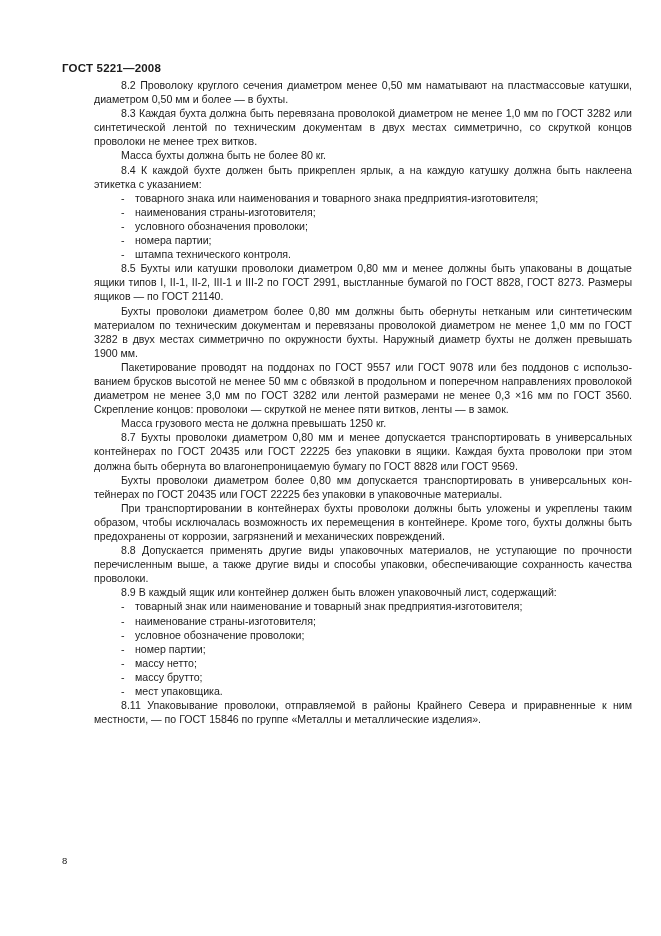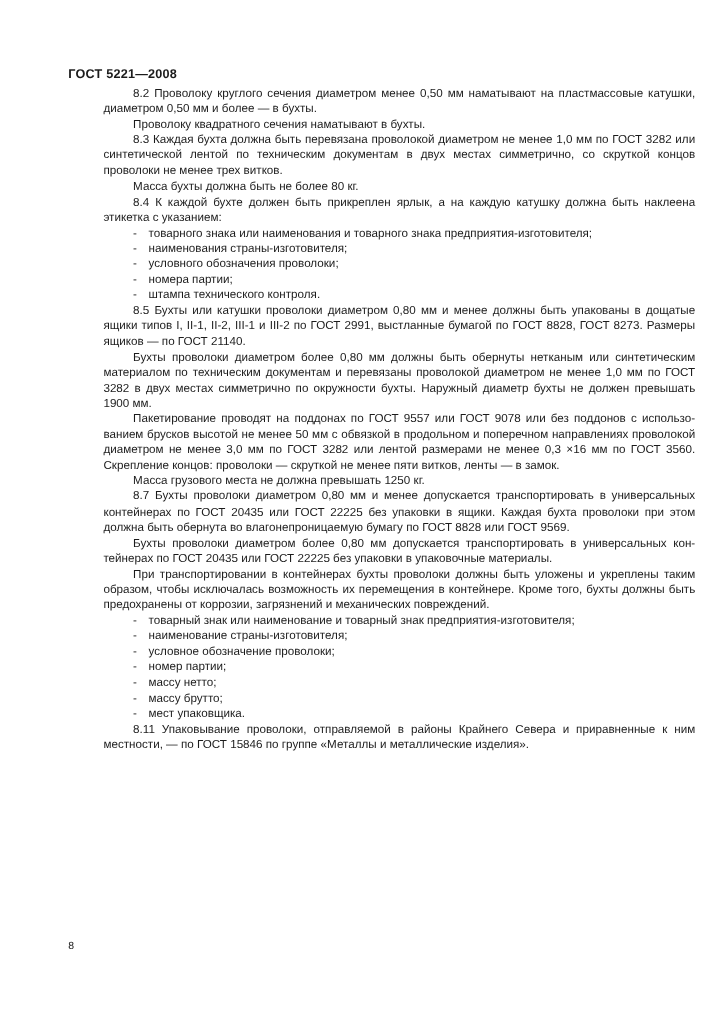--- a/index.html
+++ b/index.html
@@ -73,40 +73,41 @@
 </head>
 <body>
 
 <div class="page">
 
   <div class="header">ГОСТ 5221—2008</div>
 
   <div class="content">
 
     <p class="para">8.2  Проволоку круглого сечения диаметром менее 0,50 мм наматывают на пластмассовые катуш­ки, диаметром 0,50 мм и более — в бухты.</p>
-    <p class="para">Проволоку квадратного сечения наматывают в бухты.</p>
     <p class="para">8.3  Каждая бухта должна быть перевязана проволокой диаметром не менее 1,0 мм по ГОСТ 3282 или синтетической лентой по техническим документам в двух местах симметрично, со скруткой концов проволоки не менее трех витков.</p>
     <p class="para">Масса бухты должна быть не более 80 кг.</p>
     <p class="para">8.4  К каждой бухте должен быть прикреплен ярлык, а на каждую катушку должна быть наклеена этикетка с указанием:</p>
 
     <ul class="dashlist">
       <li><span class="dash">-</span><span>товарного знака или наименования и товарного знака предприятия-изготовителя;</span></li>
       <li><span class="dash">-</span><span>наименования страны-изготовителя;</span></li>
       <li><span class="dash">-</span><span>условного обозначения проволоки;</span></li>
       <li><span class="dash">-</span><span>номера партии;</span></li>
       <li><span class="dash">-</span><span>штампа технического контроля.</span></li>
     </ul>
 
     <p class="para">8.5  Бухты или катушки проволоки диаметром 0,80 мм и менее должны быть упакованы в дощатые ящики типов I, II-1, II-2, III-1 и III-2 по ГОСТ 2991, выстланные бумагой по ГОСТ 8828, ГОСТ 8273. Размеры ящиков — по ГОСТ 21140.</p>
     <p class="para">Бухты проволоки диаметром более 0,80 мм должны быть обернуты нетканым или синтетическим материалом по техническим документам и перевязаны проволокой диаметром не менее 1,0 мм по ГОСТ 3282 в двух местах симметрично по окружности бухты. Наружный диаметр бухты не должен пре­вышать 1900 мм.</p>
     <p class="para">Пакетирование проводят на поддонах по ГОСТ 9557 или ГОСТ 9078 или без поддонов с использо­ванием брусков высотой не менее 50 мм с обвязкой в продольном и поперечном направлениях проволо­кой диаметром не менее 3,0 мм по ГОСТ 3282 или лентой размерами не менее 0,3 ×16 мм по ГОСТ 3560. Скрепление концов: проволоки — скруткой не менее пяти витков, ленты — в замок.</p>
     <p class="para">Масса грузового места не должна превышать 1250 кг.</p>
     <p class="para">8.7  Бухты проволоки диаметром 0,80 мм и менее допускается транспортировать в универсальных контейнерах по ГОСТ 20435 или ГОСТ 22225 без упаковки в ящики. Каждая бухта проволоки при этом должна быть обернута во влагонепроницаемую бумагу по ГОСТ 8828 или ГОСТ 9569.</p>
     <p class="para">Бухты проволоки диаметром более 0,80 мм допускается транспортировать в универсальных кон­тейнерах по ГОСТ 20435 или ГОСТ 22225 без упаковки в упаковочные материалы.</p>
     <p class="para">При транспортировании в контейнерах бухты проволоки должны быть уложены и укреплены таким образом, чтобы исключалась возможность их перемещения в контейнере. Кроме того, бухты должны быть предохранены от коррозии, загрязнений и механических повреждений.</p>
+    <p class="para">8.8  Допускается применять другие виды упаковочных материалов, не уступающие по прочности перечисленным выше, а также другие виды и способы упаковки, обеспечивающие сохранность качества проволоки.</p>
+    <p class="para">8.9  В каждый ящик или контейнер должен быть вложен упаковочный лист, содержащий:</p>
 
     <ul class="dashlist">
       <li><span class="dash">-</span><span>товарный знак или наименование и товарный знак предприятия-изготовителя;</span></li>
       <li><span class="dash">-</span><span>наименование страны-изготовителя;</span></li>
       <li><span class="dash">-</span><span>условное обозначение проволоки;</span></li>
       <li><span class="dash">-</span><span>номер партии;</span></li>
       <li><span class="dash">-</span><span>массу нетто;</span></li>
       <li><span class="dash">-</span><span>массу брутто;</span></li>
       <li><span class="dash">-</span><span>мест упаковщика.</span></li>
     </ul>

